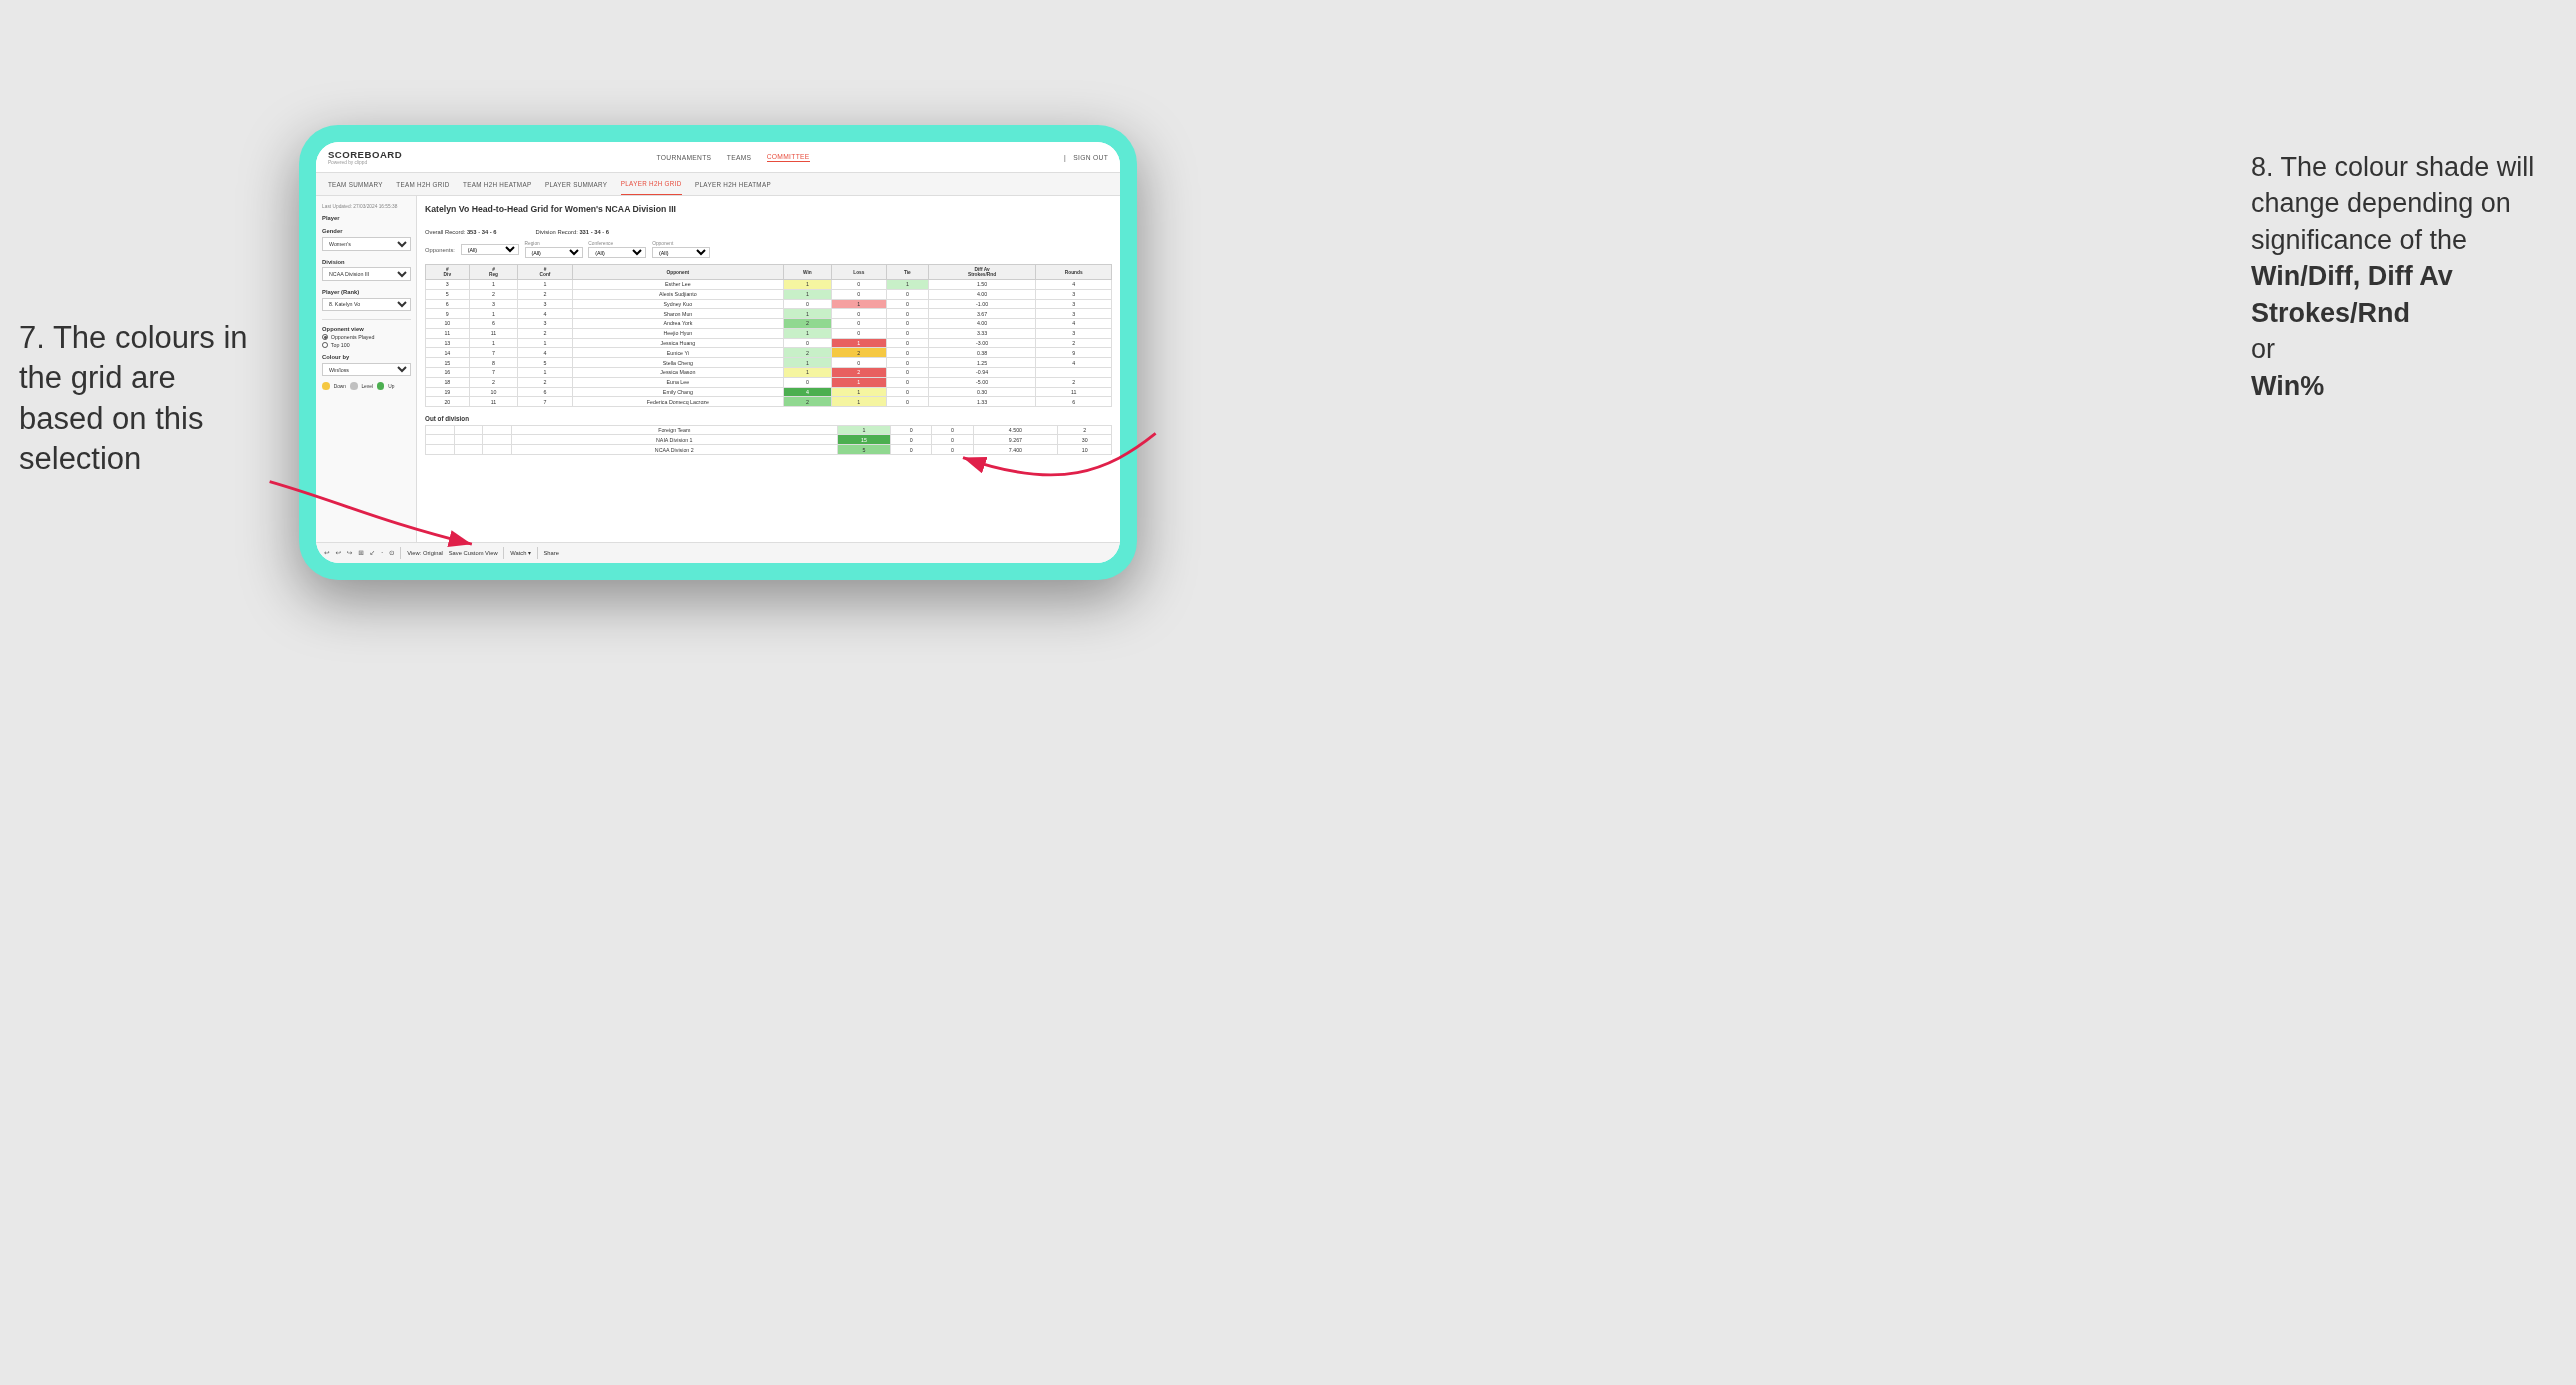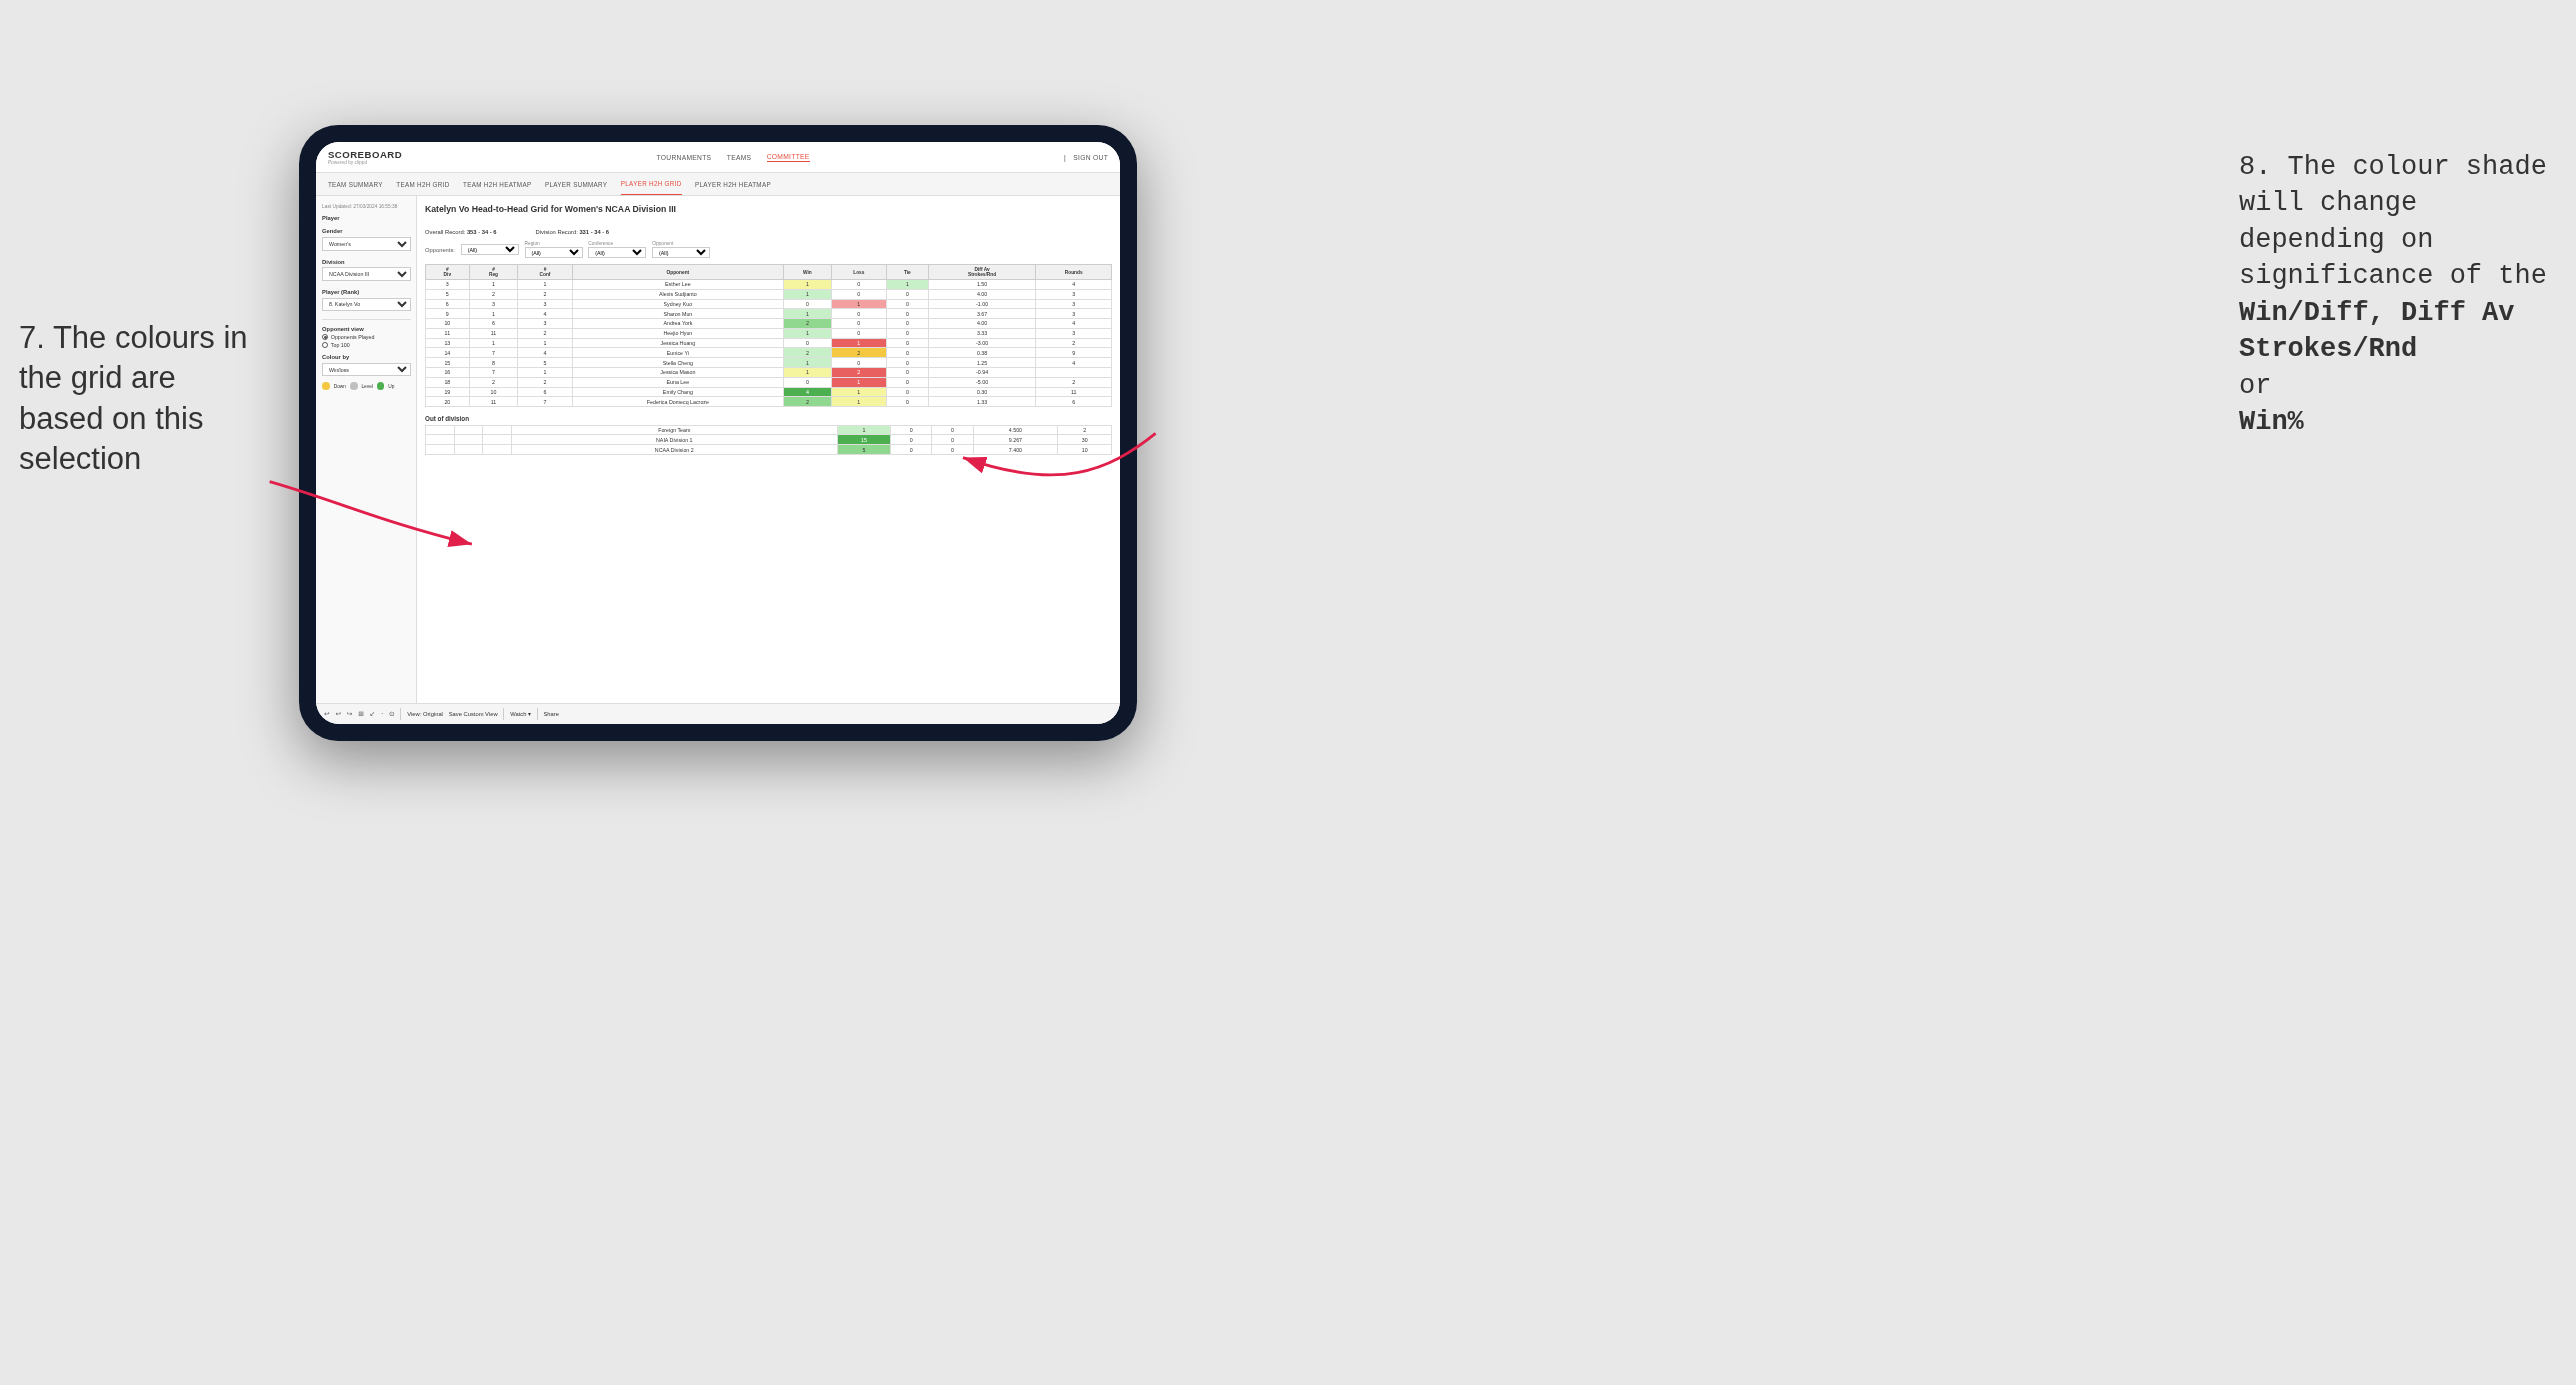--- a/index.html
+++ b/index.html
@@ -11,22 +11,22 @@
       position: relative;
       overflow: hidden;
     }
 
     
     .tablet-frame {
       position: absolute;
       left: 299px;
       top: 125px;
       width: 838px;
-      height: 616px;
-      background: #0f172a;
+      height: 455px;
+      background: #5eead4;
       border-radius: 39px;
       box-shadow: 0 19px 58px rgba(0,0,0,0.4);
       padding: 17.3px;
     }
 
     .tablet-screen {
       width: 100%;
       height: 100%;
       background: #fff;
       border-radius: 23px;
@@ -366,24 +366,23 @@
       top: 318px;
       width: 241px;
     }
 
     .annotation-left p {
       font-size: 31px;
       line-height: 1.3;
     }
 
     .annotation-right {
-      right: 29px;
+      right: 17px;
       top: 149px;
       width: 308px;
-      font-family: Liberation Mono, monospace;
     }
 
     .annotation-right p {
       font-size: 27px;
       line-height: 1.35;
     }
 
     .annotation-right strong {
       font-weight: 900;
     }

